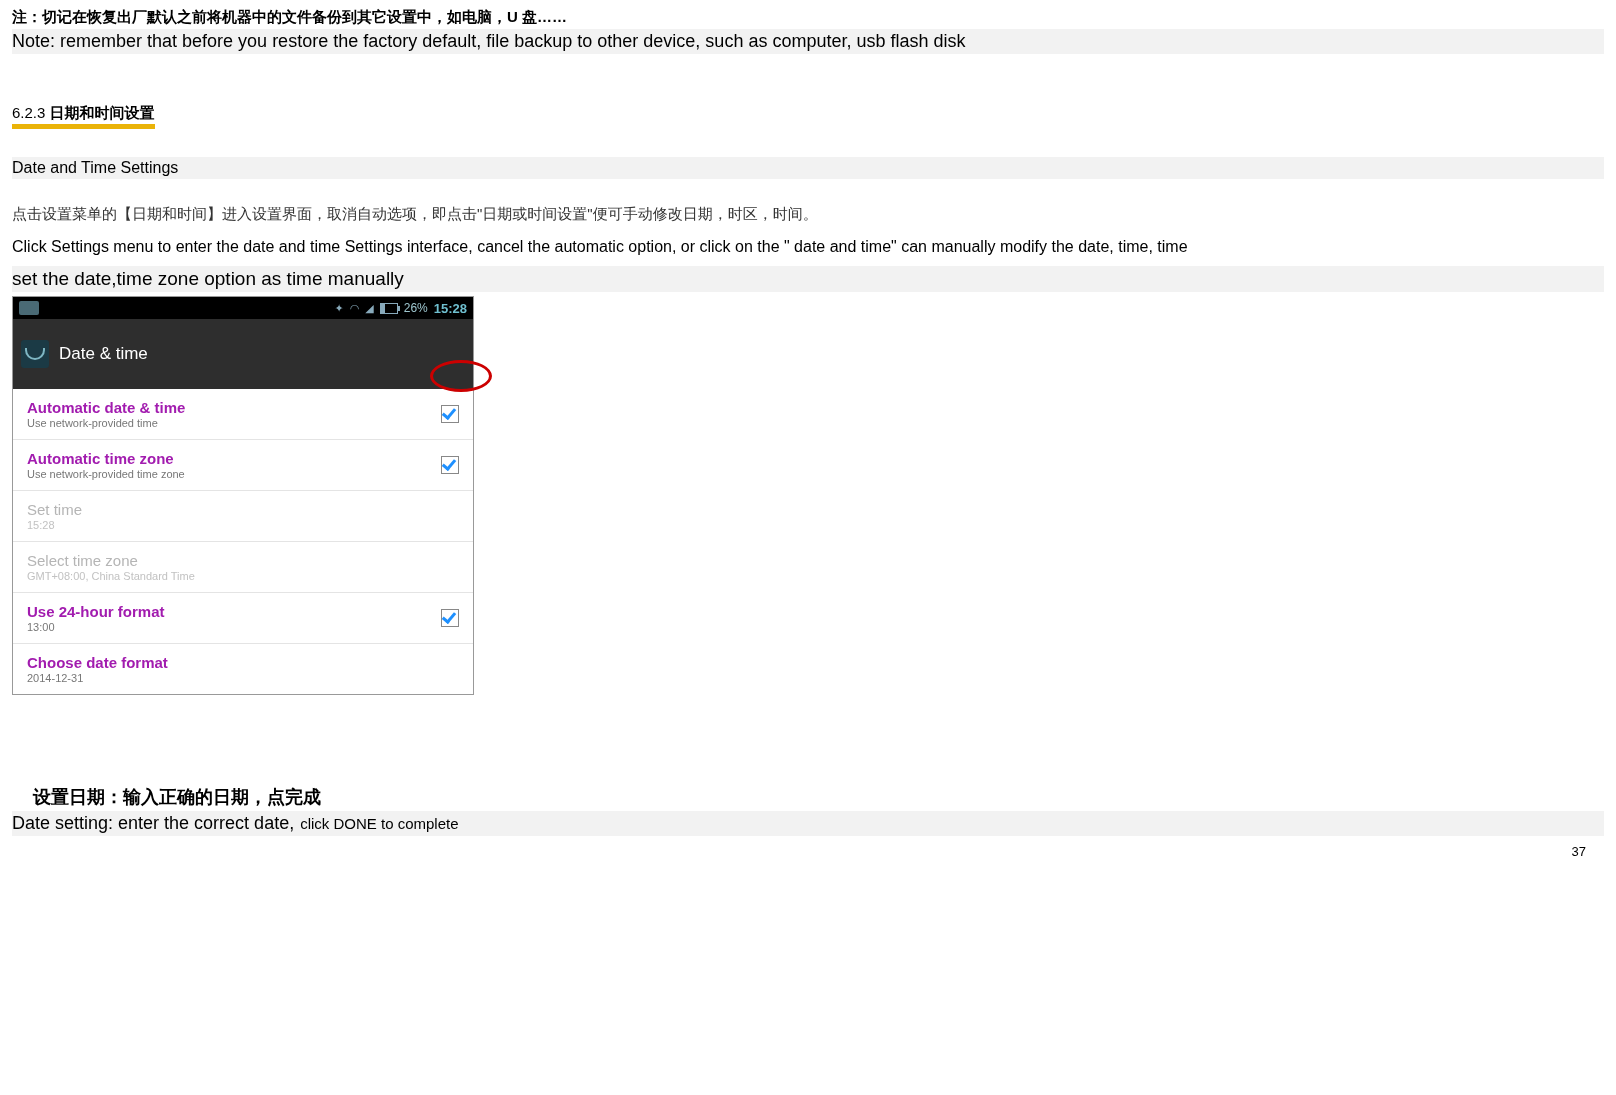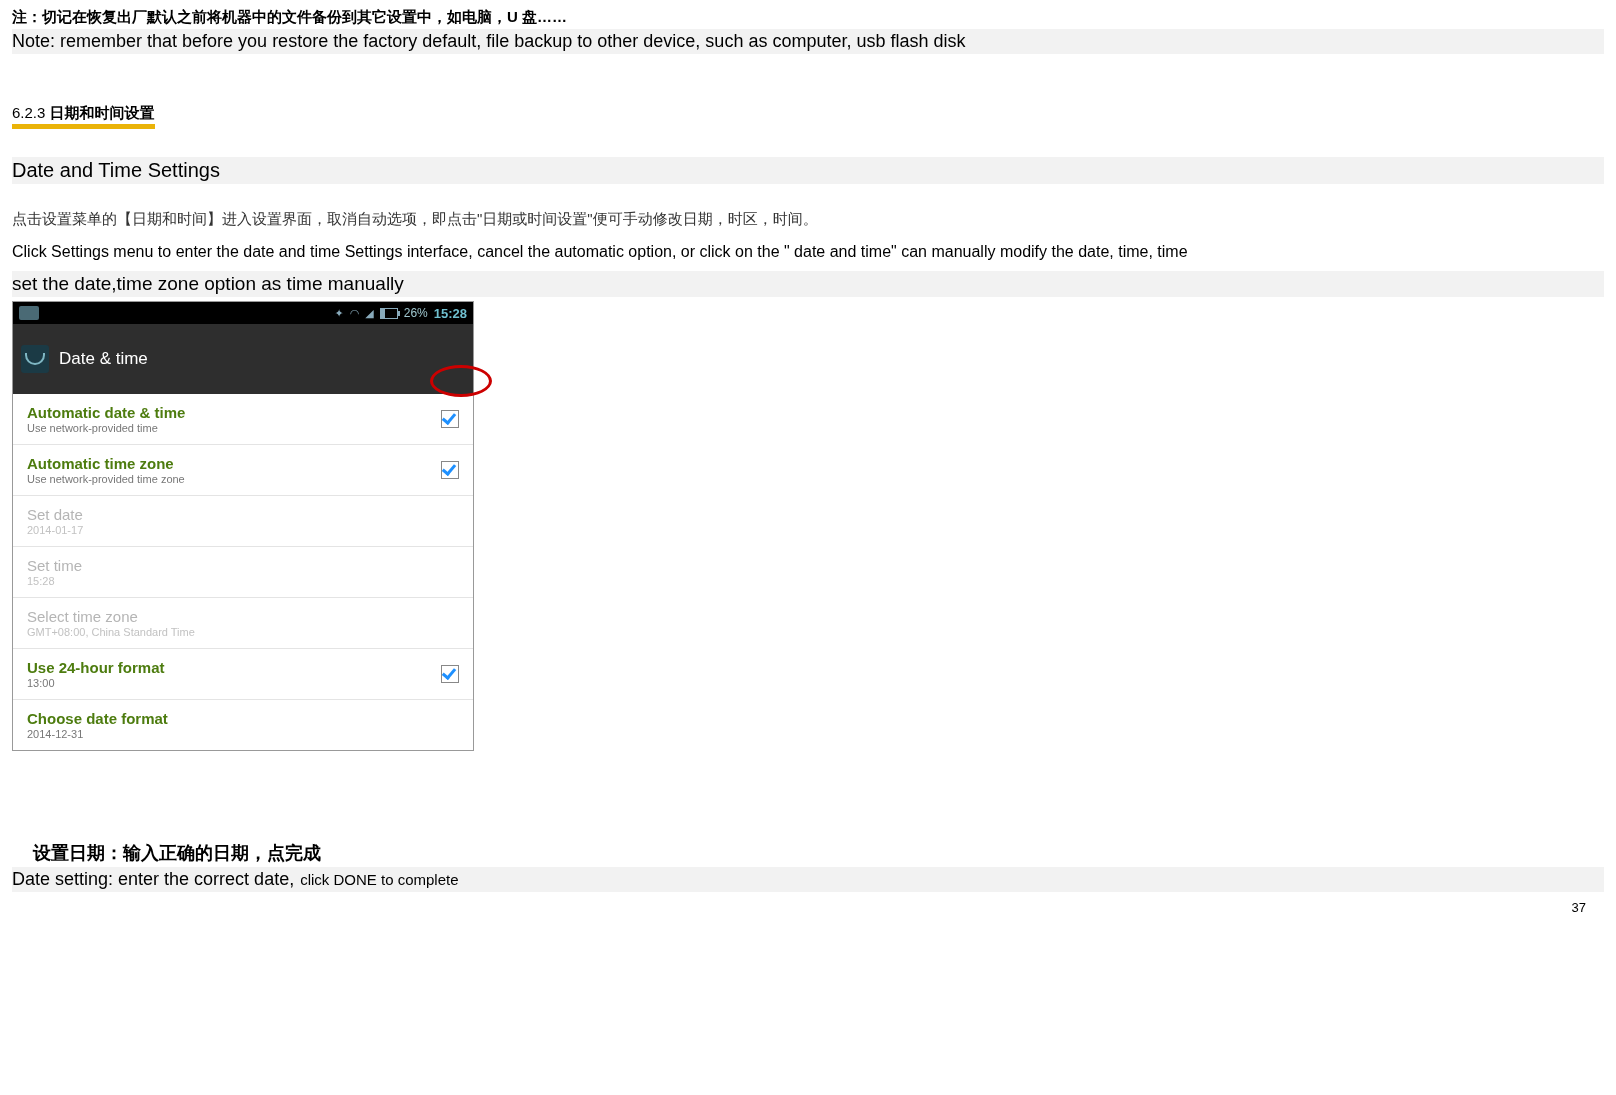--- a/index.html
+++ b/index.html
@@ -30,21 +30,21 @@
   .section-heading .num { font-weight: normal; }
   .section-heading .bold { font-weight: bold; }
   .section-heading-underline {
     border-bottom: 5px solid #eab308;
     display: inline-block;
     padding-bottom: 1px;
     margin-bottom: 26px;
   }
   .title-en {
     background: #f2f2f2;
-    font-size: 20px;
+    font-size: 16px;
     padding: 2px 0;
     margin-bottom: 26px;
   }
   .para-cn {
     font-size: 15px;
     color: #333;
     margin-bottom: 14px;
   }
   .para-en1 {
     font-size: 16px;
@@ -134,21 +134,21 @@
     padding: 10px 14px 10px 14px;
     border-bottom: 1px solid #e4e4e4;
     display: flex;
     align-items: center;
     justify-content: space-between;
   }
   .row:last-child { border-bottom: none; }
   .row-text .primary {
     font-size: 15px;
     font-weight: bold;
-    color: #4d7c0f;
+    color: #a21caf;
   }
   .row-text .secondary {
     font-size: 11px;
     color: #777;
     margin-top: 1px;
   }
   .row.disabled .primary { color: #b5b5b5; font-weight: normal; font-size: 15px; }
   .row.disabled .secondary { color: #c2c2c2; }
 
   .checkbox {
@@ -252,26 +252,20 @@
     </div>
 
     <div class="row">
       <div class="row-text">
         <div class="primary">Automatic time zone</div>
         <div class="secondary">Use network-provided time zone</div>
       </div>
       <div class="checkbox checked"></div>
     </div>
 
-    <div class="row disabled">
-      <div class="row-text">
-        <div class="primary">Set date</div>
-        <div class="secondary">2014-01-17</div>
-      </div>
-    </div>
 
     <div class="row disabled">
       <div class="row-text">
         <div class="primary">Set time</div>
         <div class="secondary">15:28</div>
       </div>
     </div>
 
     <div class="row disabled">
       <div class="row-text">

